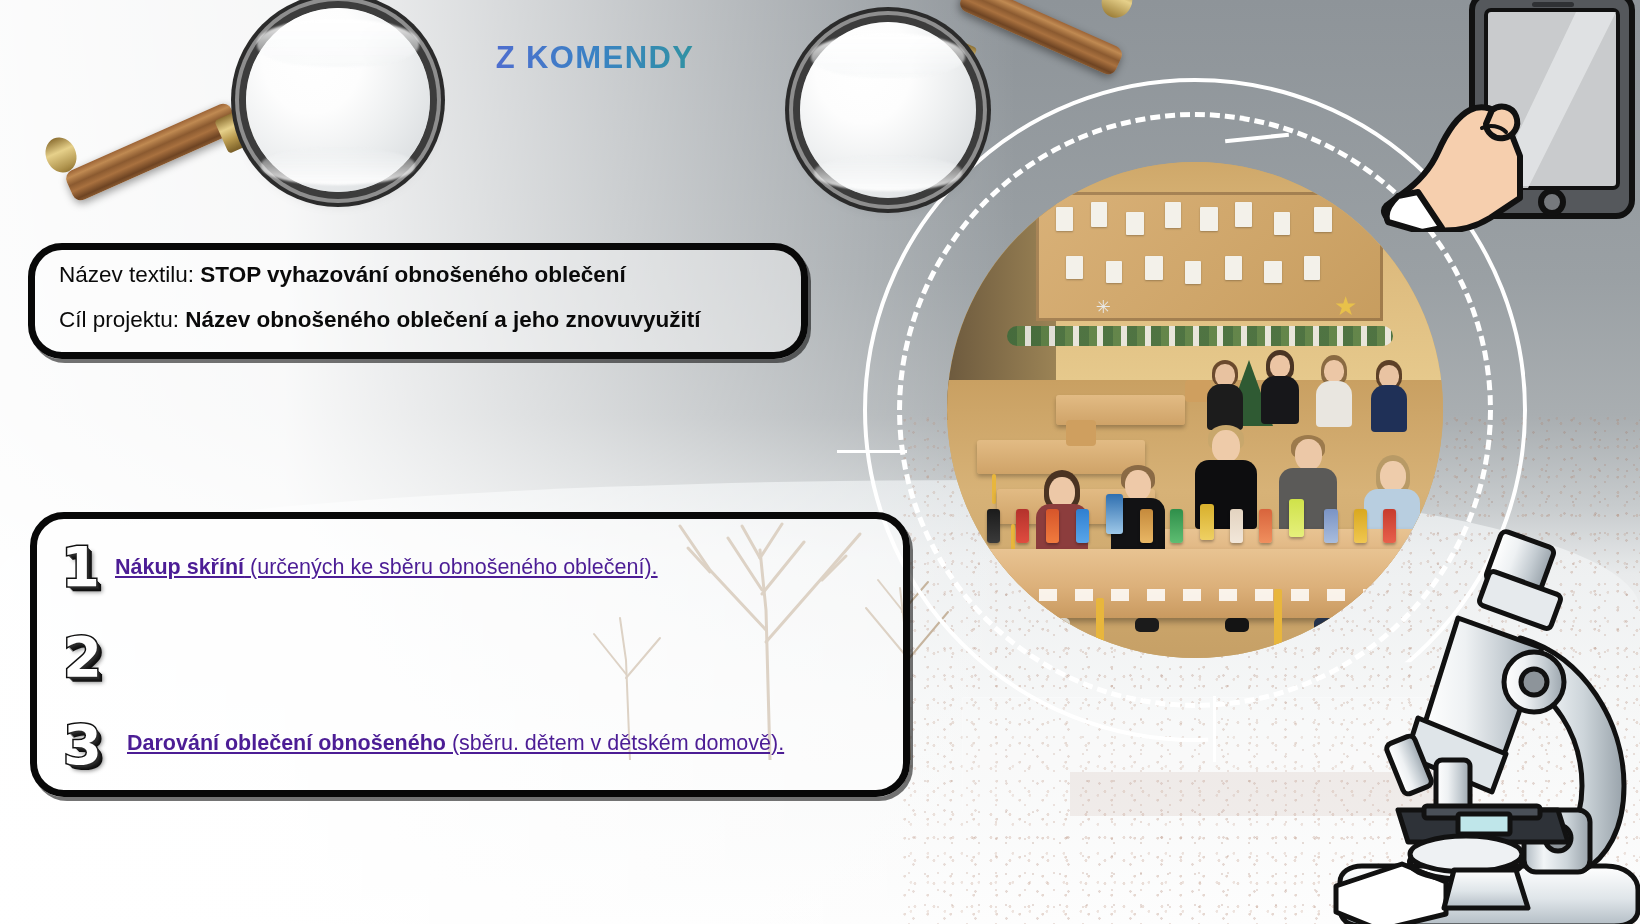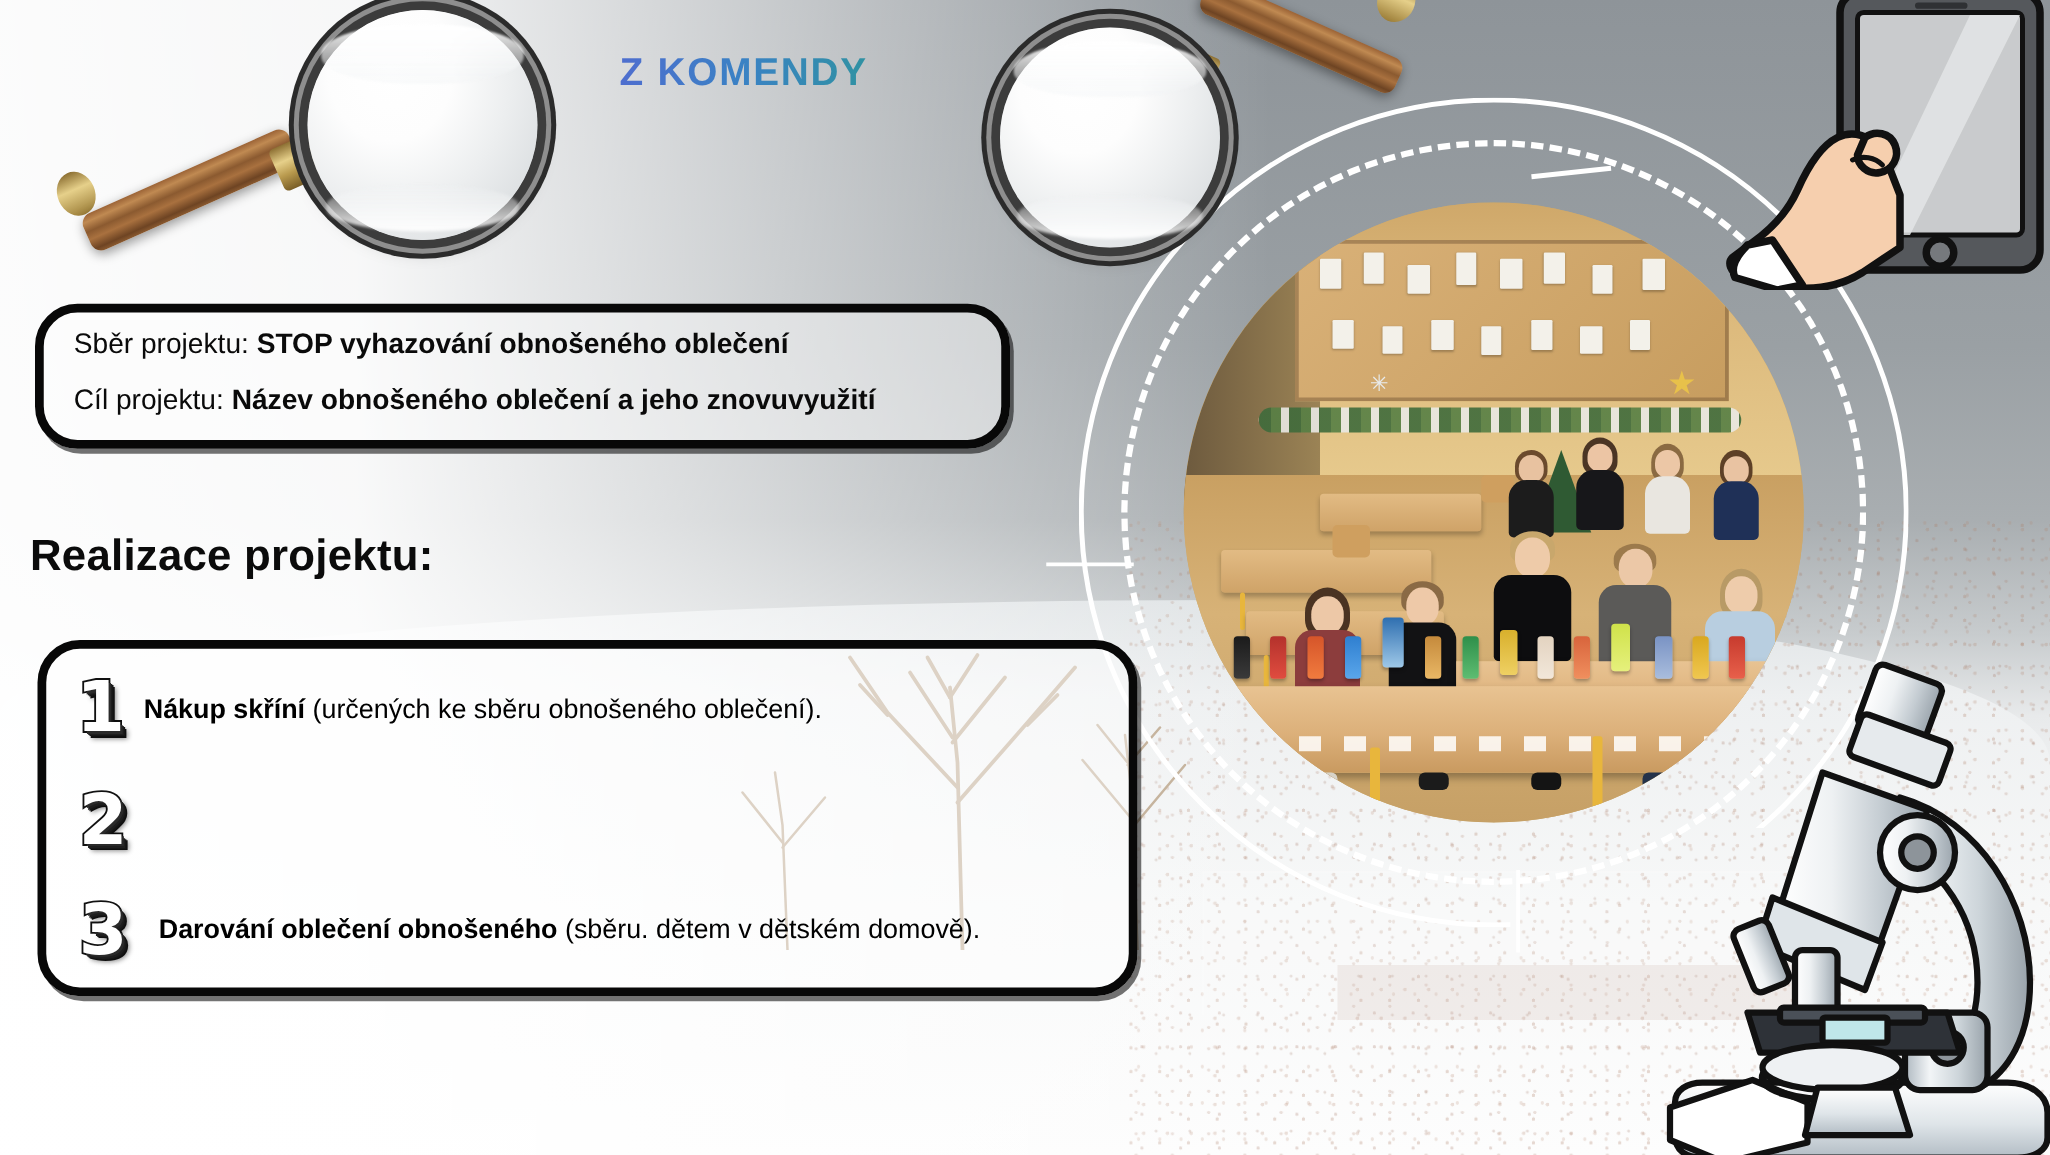--- a/index.html
+++ b/index.html
@@ -149,21 +149,21 @@
     color:#ffffff;
     -webkit-text-stroke:3px #111;
     paint-order:stroke fill;
     text-shadow:
       2px 2px 0 #2a2a2a, 3px 3px 0 #1e1e1e,
       4px 4px 0 #161616, 5px 5px 0 #0f0f0f, 6px 6px 4px rgba(0,0,0,.45);
   }
   .step-s1 { margin-left:-2px; }
   .step-s2 { margin-top:4px; }
   .step-s3 { margin-top:4px; }
-  .step-text { font-size:21.5px; color:#000000; line-height:1.15; white-space:nowrap; }
+  .step-text { font-size:21.5px; color:#4c1d95; line-height:1.15; white-space:nowrap;text-decoration:underline; }
   .step-text b { font-weight:800; }
   .step-1 .step-text { margin-left:-4px; }
   .step-2 .step-text { margin-left:4px; }
   .step-3 .step-text { margin-left:6px; }
 
   
   #circle-zone { position:absolute; left:845px; top:60px; width:700px; height:700px; z-index:4; }
   .ring-solid-outer {
     position:absolute; left:18px; top:18px; width:664px; height:664px;
     border-radius:50%; border:4px solid #ffffff;
@@ -409,28 +409,27 @@
     <div class="mag-ferrule" style="left:100px;top:62px;width:34px;height:34px;transform:rotate(24deg)"></div>
     <div class="mag-lens" style="left:-38px;top:44px;width:176px;height:176px"></div>
   </div>
 
   <div id="title-block">
     <div id="sub-title">Z KOMENDY</div>
   </div>
 
   <div class="rbox" id="box-info">
     <div class="info-line">
-      <span>Sběr projektu: </span><b>STOP vyhazování obnošeného oblečení</b>
+      <span>Název textilu: </span><b>STOP vyhazování obnošeného oblečení</b>
     </div>
     <div class="info-line">
       <span>Cíl projektu: </span><b>Název obnošeného oblečení a jeho znovuvyužití</b>
     </div>
   </div>
 
-  <div id="section-heading">Realizace projektu:</div>
 
   <div class="rbox" id="box-steps">
     <div class="step step-1">
       <div class="step-num step-s1">1</div>
       <div class="step-text">
         <b>Nákup skříní</b><span> (určených ke sběru obnošeného oblečení).</span>
       </div>
     </div>
     <div class="step step-2">
       <div class="step-num step-s2">2</div>

